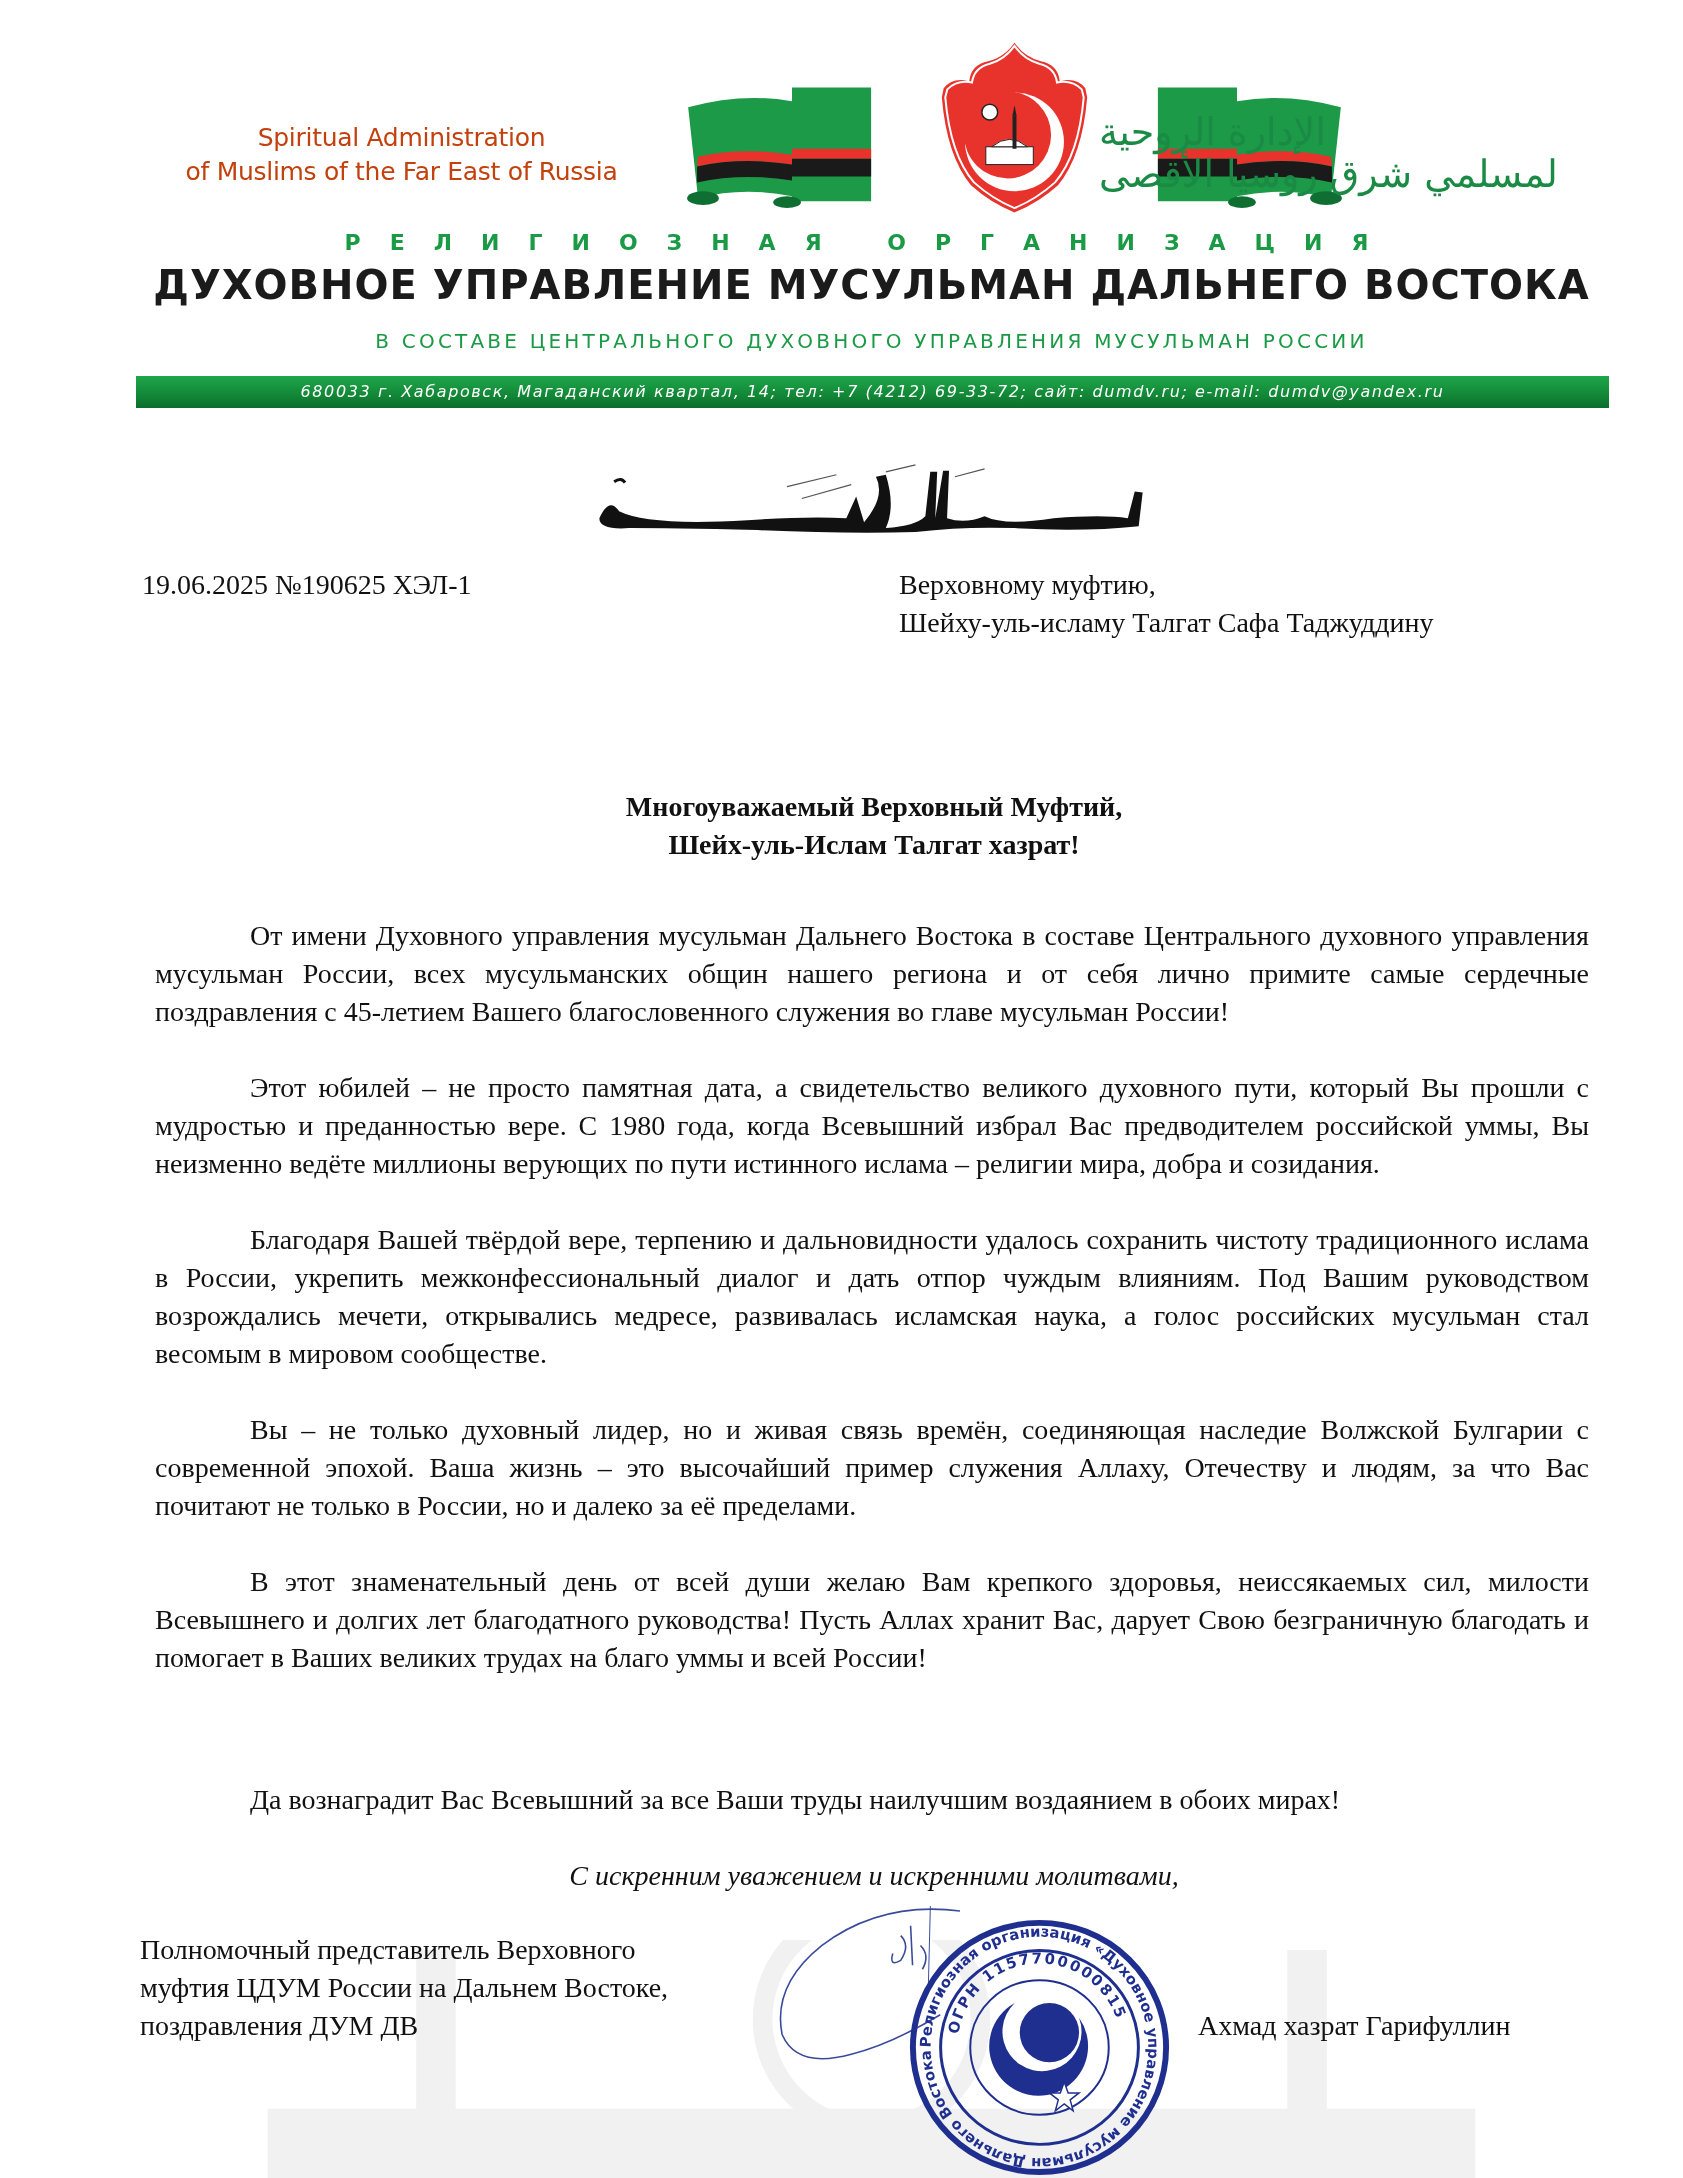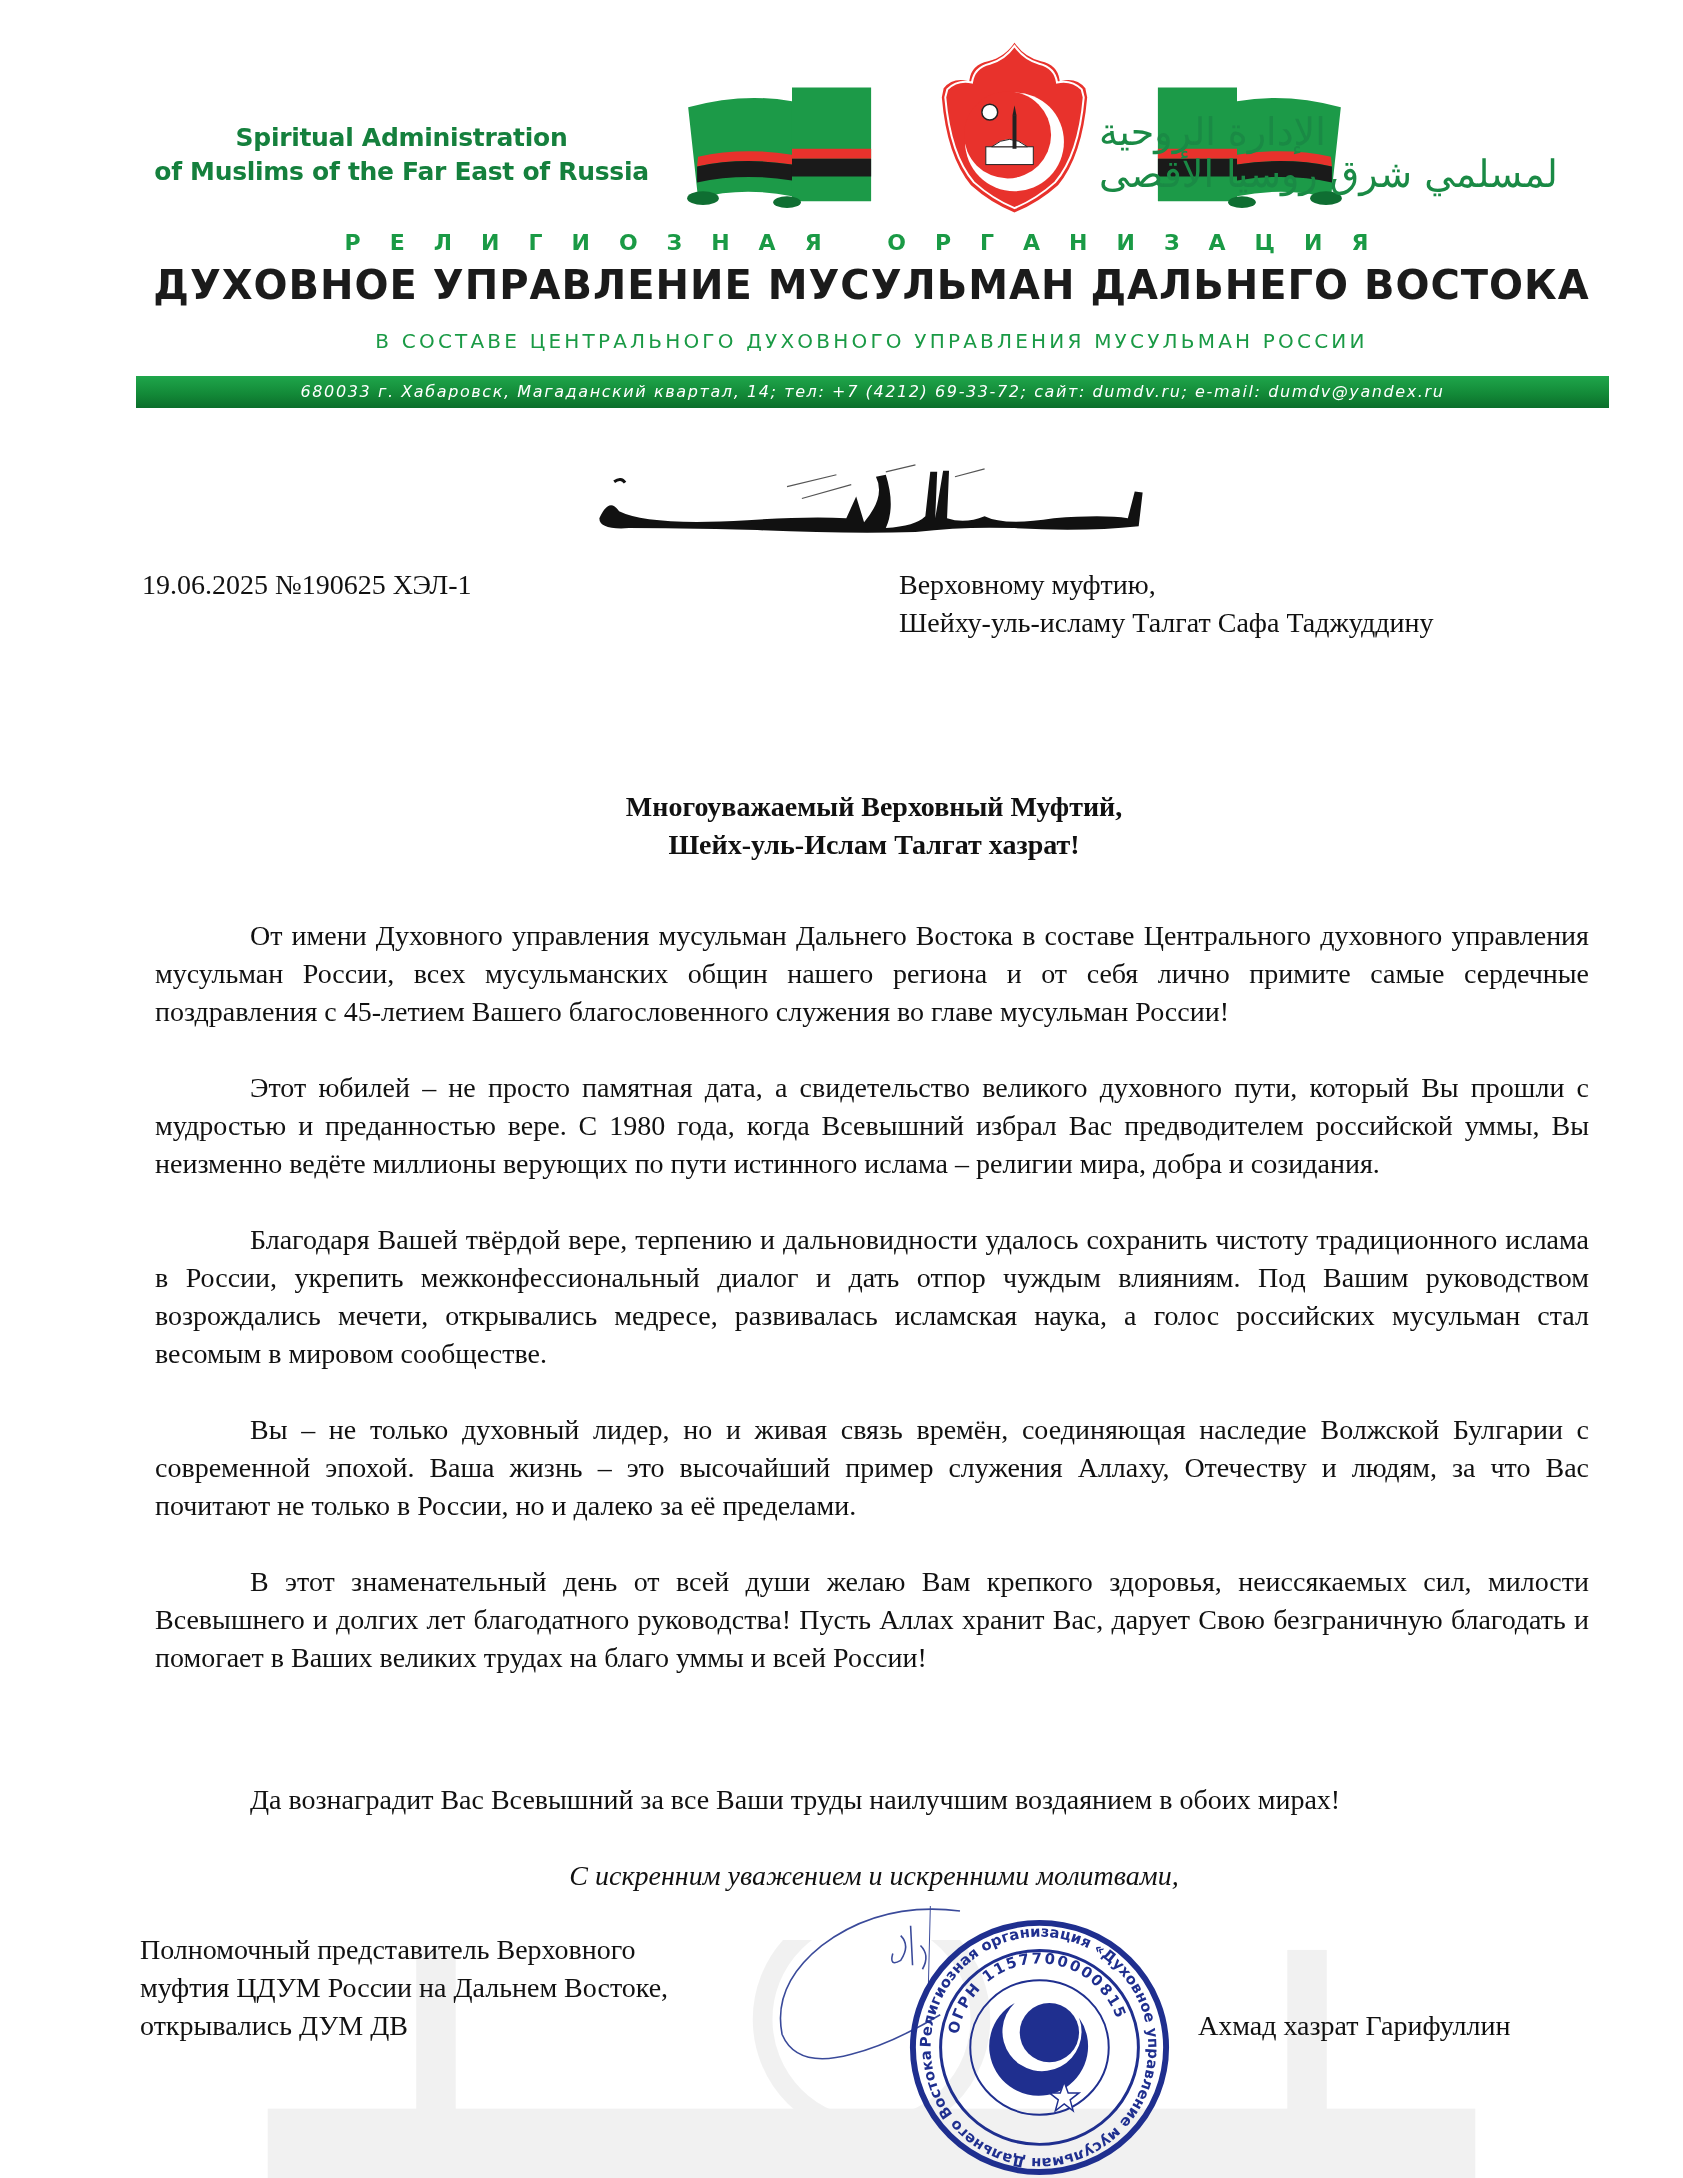--- a/index.html
+++ b/index.html
@@ -1,21 +1,21 @@
 <!DOCTYPE html>
 <html><head>
 <meta charset="utf-8">
 <style>
   html, body { margin:0; padding:0; background:#ffffff; }
   body { width:1683px; height:2178px; position:relative; overflow:hidden; font-family:"Liberation Serif", serif; color:#111; }
   .abs { position:absolute; }
   
   .watermark { position:absolute; left:139px; top:1940px; width:1465px; height:238px; opacity:0.05; }
   
-  .en-name { left:149px; top:121px; width:505px; text-align:center; color:#15803d; font-family:"DejaVu Sans", sans-serif; font-size:25px; line-height:34px; letter-spacing:-0.3px;font-weight:bold; }
+  .en-name { left:149px; top:121px; width:505px; text-align:center; color:#c2410c; font-family:"DejaVu Sans", sans-serif; font-size:25px; line-height:34px; letter-spacing:-0.3px; }
   .ar-name { left:1099px; top:111px; width:505px; text-align:left; color:#1a8a45; font-family:"DejaVu Serif", serif; font-size:38px; line-height:42px; direction:rtl; }
   .emblem { left:683px; top:38px; width:663px; height:178px; }
   .org-type { left:297px; top:230px; width:1148px; text-align:center; color:#1a9a45; font-family:"DejaVu Sans", sans-serif; font-weight:bold; font-size:22px; letter-spacing:29px; line-height:26px; }
   .org-title { left:139px; top:259px; width:1465px; text-align:center; color:#1b1b1b; font-family:"DejaVu Sans", sans-serif; font-weight:bold; font-size:40px; line-height:53px; letter-spacing:1px; transform:scaleX(1.0); }
   .org-sub { left:139px; top:327px; width:1465px; text-align:center; color:#1a9a45; font-family:"DejaVu Sans", sans-serif; font-weight:normal; font-size:20px; letter-spacing:3.2px; line-height:28px; }
   .contact-bar { left:136px; top:376px; width:1473px; height:32px; background:linear-gradient(180deg,#1fa64b 0%,#138a38 55%,#0b6e2b 100%); }
   .contact-text { position:absolute; left:0; top:0; width:100%; height:32px; line-height:32px; text-align:center; color:#ffffff; font-family:"DejaVu Sans", sans-serif; font-style:italic; font-size:16px; letter-spacing:1.6px; }
   .bismillah { left:589px; top:457px; width:564px; height:81px; }
   
   .ref { left:142px; top:566px; font-size:28px; line-height:38px; }
@@ -118,21 +118,21 @@
   <p>Вы – не только духовный лидер, но и живая связь времён, соединяющая наследие Волжской  Булгарии с современной эпохой. Ваша жизнь – это высочайший пример служения Аллаху, Отечеству и людям, за что Вас почитают не только в России, но и далеко за её пределами.</p>
   <p>В этот знаменательный день от всей души желаю Вам крепкого здоровья, неиссякаемых сил, милости Всевышнего и долгих лет благодатного руководства! Пусть Аллах хранит Вас, дарует Свою безграничную благодать и помогает в Ваших великих трудах на благо уммы и всей России!</p>
 </div>
 
 <div class="abs closing-wish">Да вознаградит Вас Всевышний за все Ваши труды наилучшим воздаянием в обоих мирах!</div>
 <div class="abs regards">С искренним уважением и искренними молитвами,</div>
 
 <div class="abs sign-left">
   <div>Полномочный представитель Верховного</div>
   <div>муфтия ЦДУМ России на Дальнем Востоке,</div>
-  <div>открывались ДУМ ДВ</div>
+  <div>поздравления ДУМ ДВ</div>
 </div>
 
 <svg class="abs signature" viewBox="0 0 230 170">
   <path d="M200 5 Q120 -5 60 40 Q10 80 20 130 Q35 165 90 150 Q130 140 180 110" stroke="#3a4a9a" stroke-width="1.6" fill="none"></path>
   <path d="M140 30 Q150 40 140 55 Q128 62 132 48 M150 20 L152 60 M160 40 Q170 50 162 64" stroke="#3a4a9a" stroke-width="1.6" fill="none"></path>
   <path d="M170 0 L168 80" stroke="#3a4a9a" stroke-width="1" fill="none"></path>
 </svg>
 
 <svg class="abs stamp" viewBox="0 0 290 272">
   <g fill="none" stroke="#1f2f8f">

